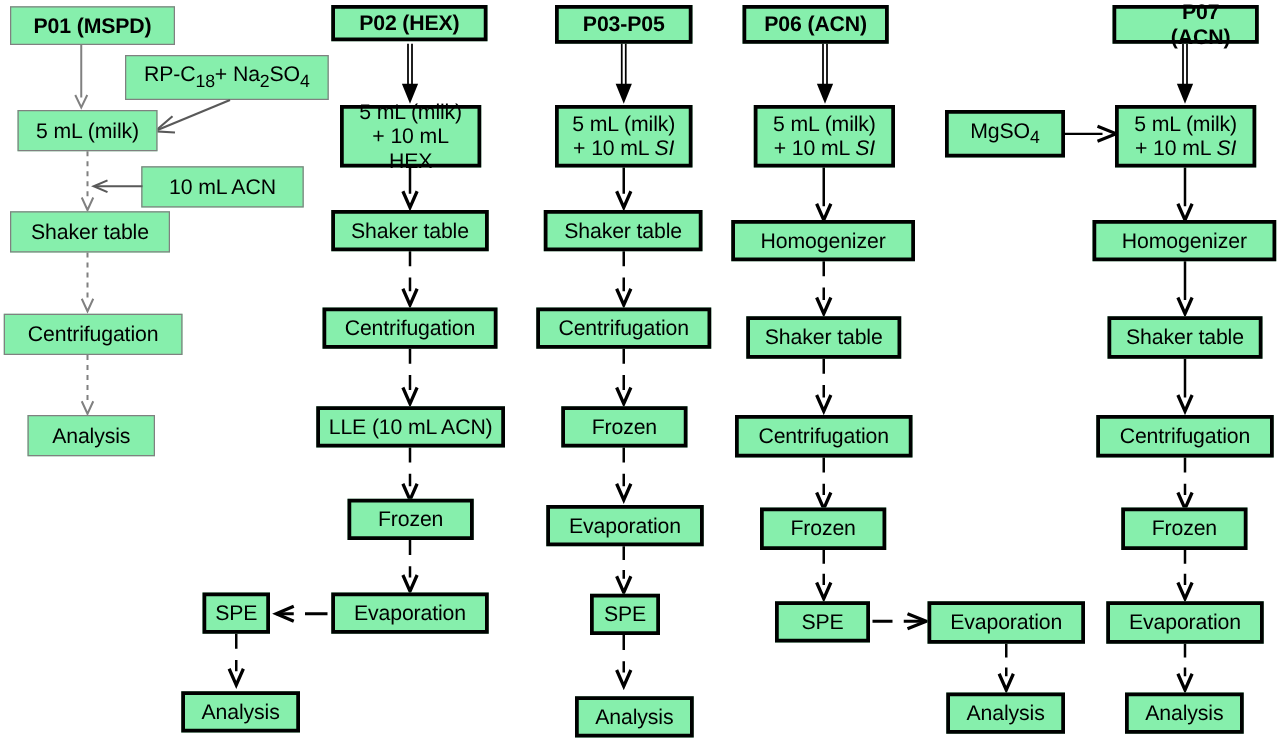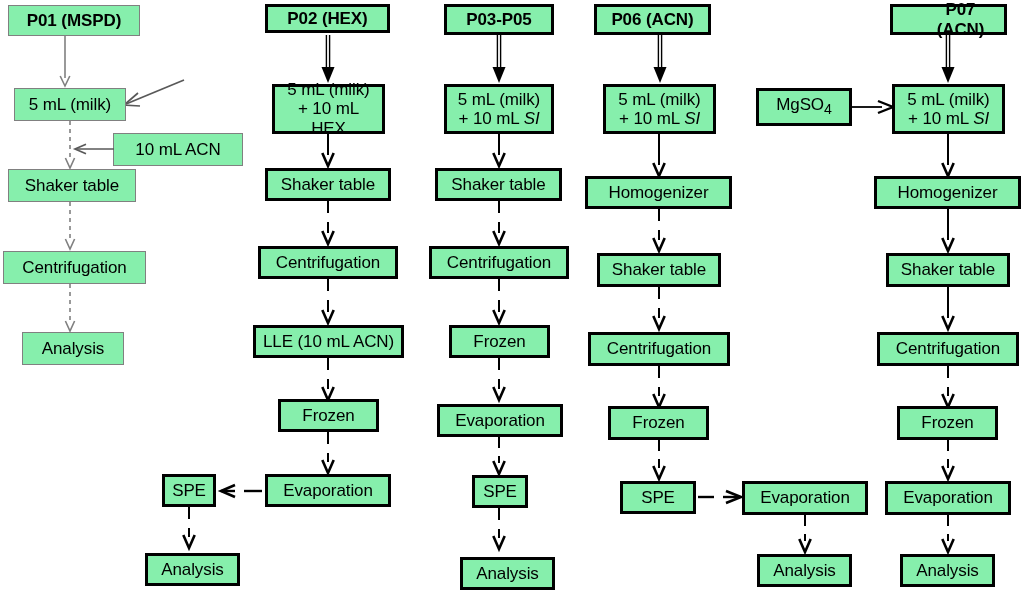--- a/index.html
+++ b/index.html
@@ -49,20 +49,23 @@
 
   <div class="node head thin" style="left:8px;top:5px;width:132px;height:31px;font-size:17px;">P01 (MSPD)</div>
 
   <div class="arrow" style="left:58px;top:36px;width:14px;height:52px;">
     <svg width="14" height="52" viewBox="0 0 14 52">
       <line x1="7" y1="0" x2="7" y2="42" stroke="#808080" stroke-width="1.6"></line>
       <path d="M2.2,40 L7,50 L11.8,40" fill="none" stroke="#808080" stroke-width="1.6"></path>
     </svg>
   </div>
 
+  <div class="node thin" style="left:100px;top:44px;width:163px;height:36px;font-size:17px;">
+    <span>RP-C<sub>18</sub>+&nbsp;Na<sub>2</sub>SO<sub>4</sub></span>
+  </div>
 
   <div class="arrow" style="left:118px;top:78px;width:70px;height:30px;">
     <svg width="70" height="30" viewBox="0 0 70 30">
       <line x1="66" y1="2" x2="8" y2="26" stroke="#595959" stroke-width="1.7"></line>
       <path d="M20,15 L6,27 L22,28" fill="none" stroke="#595959" stroke-width="1.7"></path>
     </svg>
   </div>
 
   <div class="node thin" style="left:14px;top:88px;width:112px;height:33px;">5 mL (milk)</div>
 

